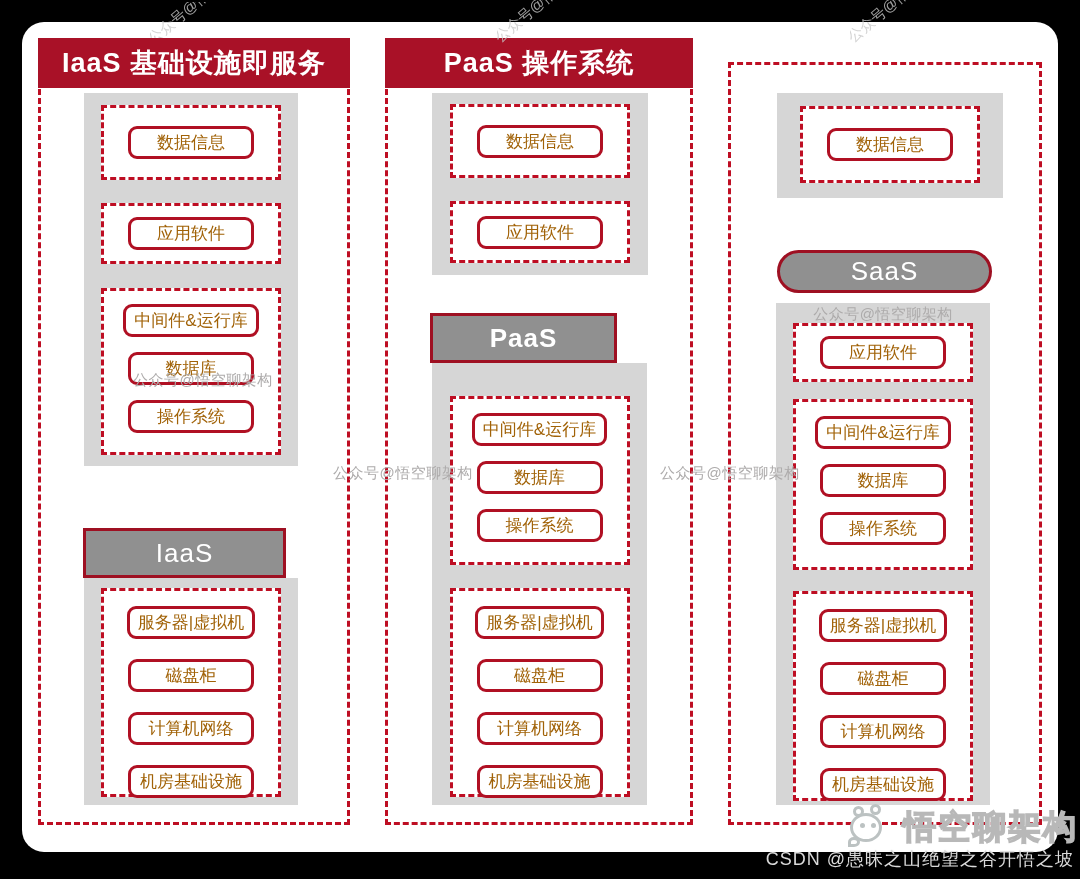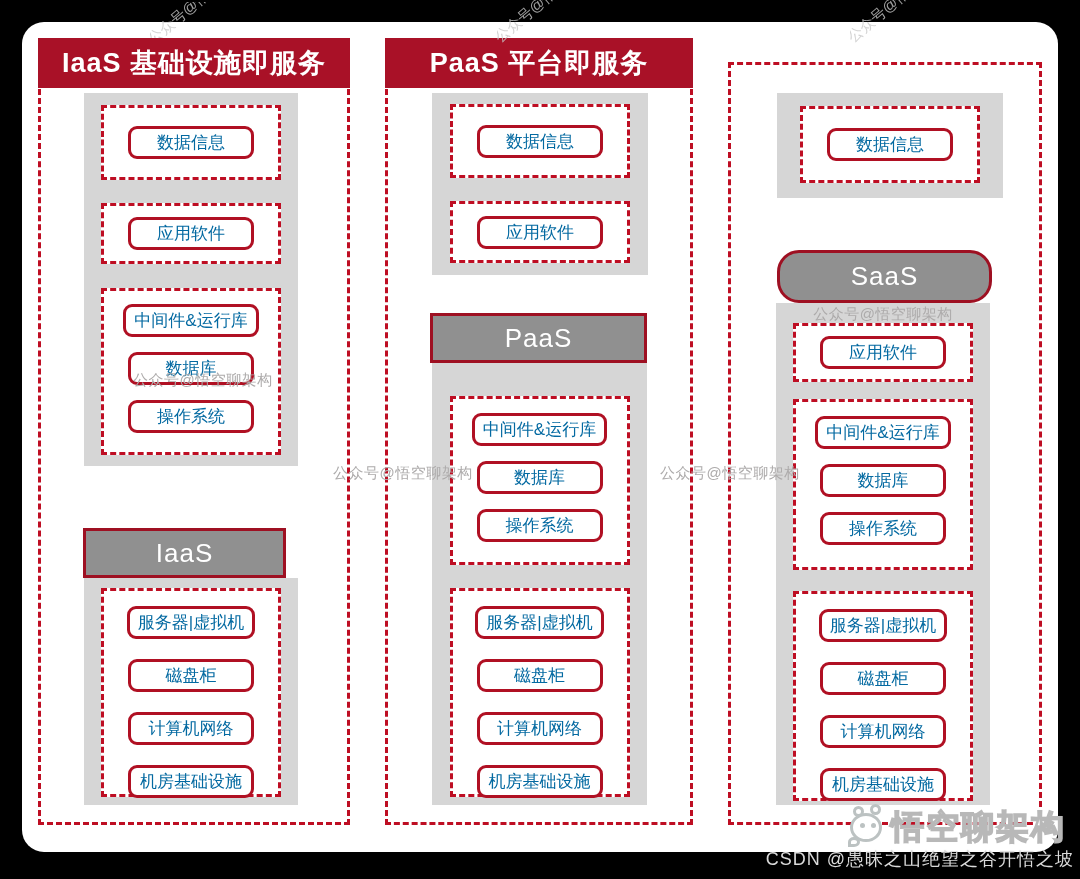--- a/index.html
+++ b/index.html
@@ -40,41 +40,41 @@
   
   .grp{
     width:180px;border:3px dashed #BE0E23;background:#fff;
     box-sizing:border-box;display:flex;flex-direction:column;align-items:center;
   }
   .grp-center{justify-content:center;}
   .chip{
     min-width:126px;height:33px;box-sizing:border-box;padding:12px 8px;
     border:3px solid #B01023;border-radius:9px;background:#fff;
     display:flex;align-items:center;justify-content:center;
-    font-size:17px;color:#0369a1;white-space:nowrap;
+    font-size:17px;color:#a16207;white-space:nowrap;
   }
   
   .col1 .panel-top{left:46px;top:55px;width:214px;height:373px;}
   .col1 .bar{left:45px;top:490px;width:203px;height:50px;}
   .col1 .panel-bottom{left:46px;top:540px;width:214px;height:227px;}
   .col1 .g-data{margin-top:12px;height:75px;}
   .col1 .g-app{margin-top:23px;height:61px;}
   .col1 .g-mw{margin-top:24px;height:167px;padding-top:13px;gap:15px;}
   .col1 .g-hw{margin-top:10px;height:209px;padding-top:15px;gap:20px;}
   
   .col2 .panel-top{left:47px;top:55px;width:216px;height:182px;}
-  .col2 .bar{left:45px;top:275px;width:217px;height:50px;}
+  .col2 .bar{left:45px;top:275px;width:187px;height:50px;font-weight:bold;}
   .col2 .panel-bottom{left:47px;top:325px;width:215px;height:442px;}
   .col2 .g-data{margin-top:11px;height:74px;}
   .col2 .g-app{margin-top:23px;height:62px;}
   .col2 .g-mw{margin-top:33px;height:169px;padding-top:14px;gap:15px;}
   .col2 .g-hw{margin-top:23px;height:209px;padding-top:15px;gap:20px;}
   
   .col3 .panel-top{left:49px;top:55px;width:226px;height:105px;}
-  .col3 .bar{left:49px;top:212px;width:215px;height:53px;border-radius:22px;}
+  .col3 .bar{left:49px;top:212px;width:215px;height:43px;border-radius:22px;}
   .col3 .panel-bottom{left:48px;top:265px;width:214px;height:502px;}
   .col3 .g-data{margin-top:13px;height:77px;}
   .col3 .g-app{margin-top:1px;height:59px;}
   .col3 .g-mw{margin-top:17px;height:171px;padding-top:14px;gap:15px;}
   .col3 .g-hw{margin-top:21px;height:210px;padding-top:15px;gap:20px;}
   
   .wm{
     position:absolute;z-index:5;font-size:15px;color:#ADABAB;
     letter-spacing:0.5px;white-space:nowrap;
   }
@@ -91,21 +91,21 @@
   .wm-frag span{
     display:block;white-space:nowrap;font-size:15px;color:#c9c9c9;opacity:.8;
     transform:rotate(-40deg);transform-origin:0 50%;margin-top:30px;
   }
   .frag1{left:497px;top:0;}
   .frag2{left:850px;top:0;}
   .frag3{left:150px;top:2px;height:36px;}
   
   .logo{
     position:absolute;left:845px;top:804px;z-index:7;
-    display:flex;align-items:center;gap:0;
+    display:flex;align-items:center;gap:12px;
   }
   .logo-icon{position:relative;width:46px;height:46px;}
   .logo-icon i{position:absolute;box-sizing:border-box;background:#fff;border:3px solid #BCC2C2;}
   .logo-icon .head{left:5px;top:9px;width:32px;height:29px;border-radius:50%;}
   .logo-icon .ear-l{left:8px;top:2px;width:11px;height:11px;border-radius:50%;}
   .logo-icon .ear-r{left:25px;top:0;width:11px;height:11px;border-radius:50%;}
   .logo-icon .eye-l{left:15px;top:19px;width:5px;height:5px;border:0;background:#BCC2C2;border-radius:50%;}
   .logo-icon .eye-r{left:26px;top:19px;width:5px;height:5px;border:0;background:#BCC2C2;border-radius:50%;}
   .logo-icon .tail{left:3px;top:33px;width:12px;height:10px;border-radius:50% 50% 50% 0;}
   .logo-text{
@@ -149,21 +149,21 @@
       <div class="grp g-hw">
         <div class="chip">服务器|虚拟机</div>
         <div class="chip">磁盘柜</div>
         <div class="chip">计算机网络</div>
         <div class="chip">机房基础设施</div>
       </div>
     </div>
   </section>
 
   <section class="column col2">
-    <div class="col-header">PaaS 平台即服务</div>
+    <div class="col-header">PaaS 操作系统</div>
     <div class="col-dashed"></div>
 
     <div class="panel panel-top">
       <div class="grp grp-center g-data">
         <div class="chip">数据信息</div>
       </div>
       <div class="grp grp-center g-app">
         <div class="chip">应用软件</div>
       </div>
     </div>

